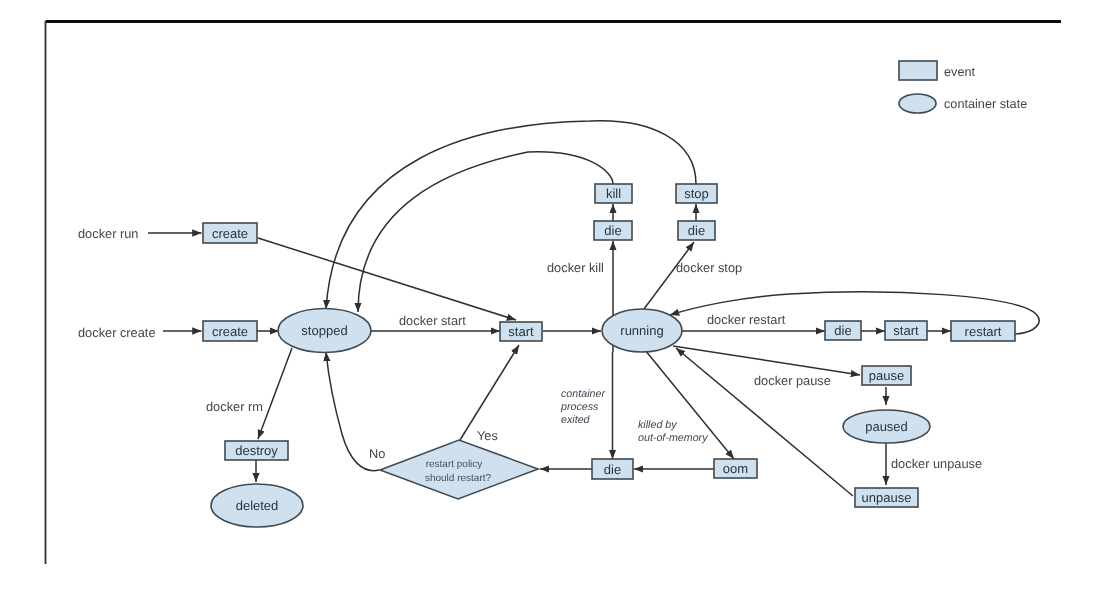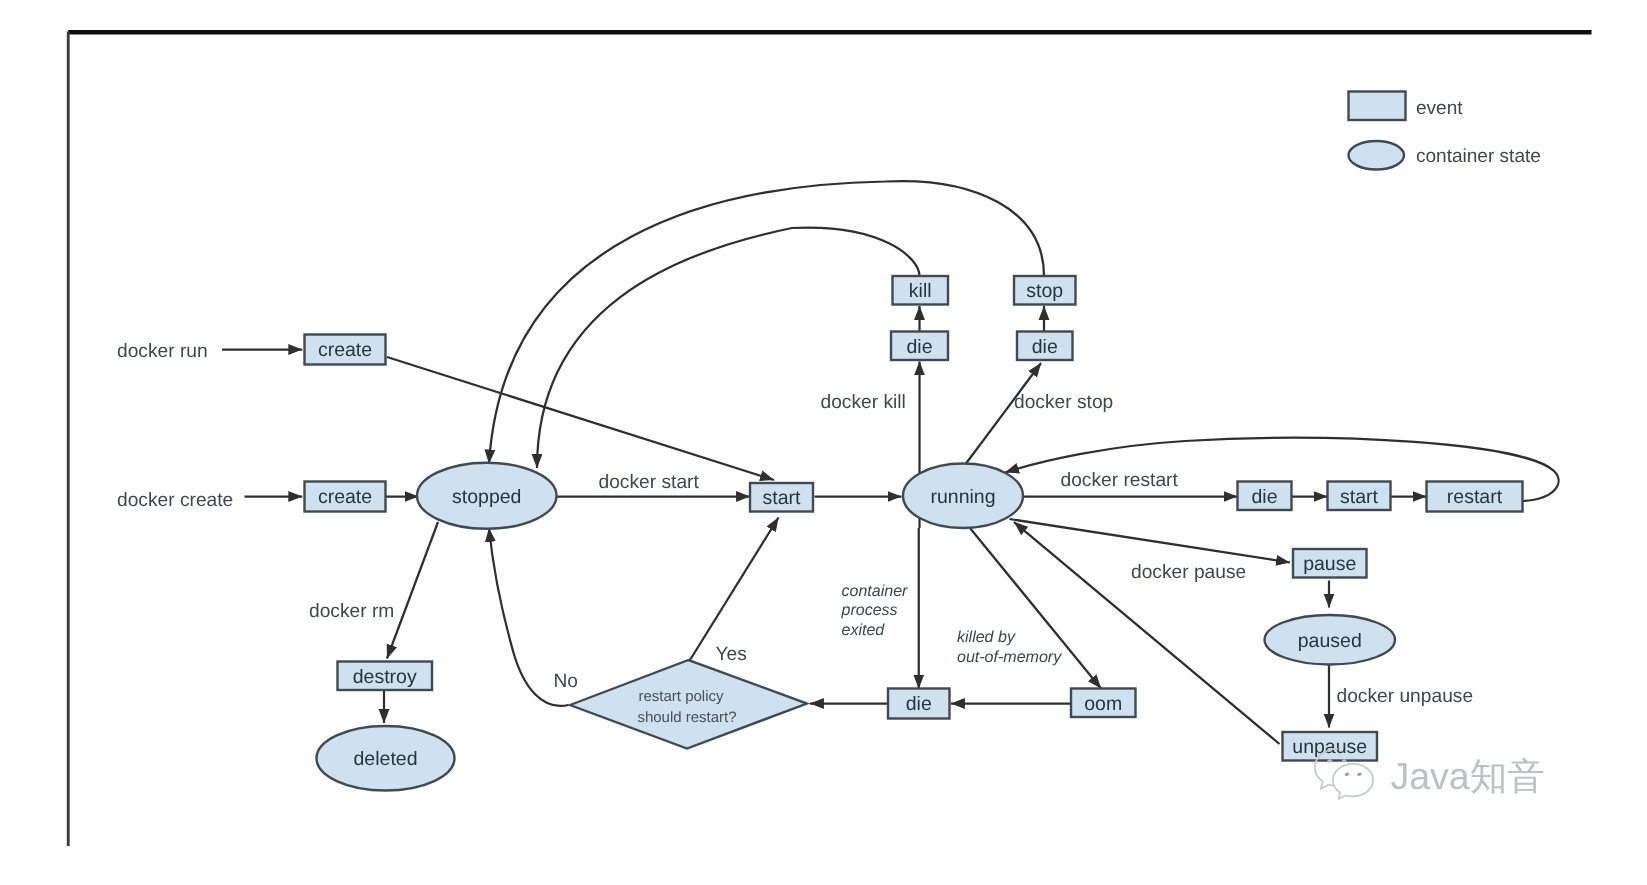--- a/index.html
+++ b/index.html
@@ -174,26 +174,13 @@
         <text class="ilabel" x="638" y="441">out-of-memory</text>
       </g>
   <g id="legend-layer">
         <rect class="nshape" x="899" y="61" width="38" height="19"></rect>
         <text class="leglabel" x="944" y="76">event</text>
         <ellipse class="nshape" cx="917.5" cy="103.5" rx="18.5" ry="9.5"></ellipse>
         <text class="leglabel" x="944" y="108">container state</text>
       </g>
 </svg>
 
-<div id="wm">
-  <svg width="42" height="38" viewBox="2 0 42 38">
-    <path d="M17.4 1.2C9.2 1.2 2.6 6.8 2.6 13.7c0 3.8 2.1 7.2 5.4 9.4l-1.6 4.8 5.5-2.8
-             c1.8.5 3.8.8 5.8.8" fill="none" stroke="#c6cbd2" stroke-width="1.2" stroke-linecap="round" stroke-linejoin="round"></path>
-    <ellipse cx="12.4" cy="9.3" rx="1.6" ry="1.1" fill="#b3b9c1" transform="rotate(-15 12.4 9.3)"></ellipse>
-    <ellipse cx="22.1" cy="9.3" rx="1.6" ry="1.1" fill="#b3b9c1" transform="rotate(-15 22.1 9.3)"></ellipse>
-    <path d="M28.0 11.2c-7.4 0-13.4 4.9-13.4 10.9 0 3.4 1.9 6.4 4.9 8.4l-1.1 4.1 4.6-2.3
-             c1.6.4 3.2.6 5.0.6 7.4 0 13.4-4.9 13.4-10.9S35.4 11.2 28.0 11.2z" fill="#ffffff" stroke="#c6cbd2" stroke-width="1.2" stroke-linejoin="round"></path>
-    <ellipse cx="24.0" cy="18.2" rx="1.5" ry="1.05" fill="#9aa0a9" transform="rotate(-15 24.0 18.2)"></ellipse>
-    <ellipse cx="32.3" cy="18.2" rx="1.5" ry="1.05" fill="#9aa0a9" transform="rotate(-15 32.3 18.2)"></ellipse>
-  </svg>
-  <span id="wmtext">Java知音</span>
-</div>
 </div>
 
 </body></html>

